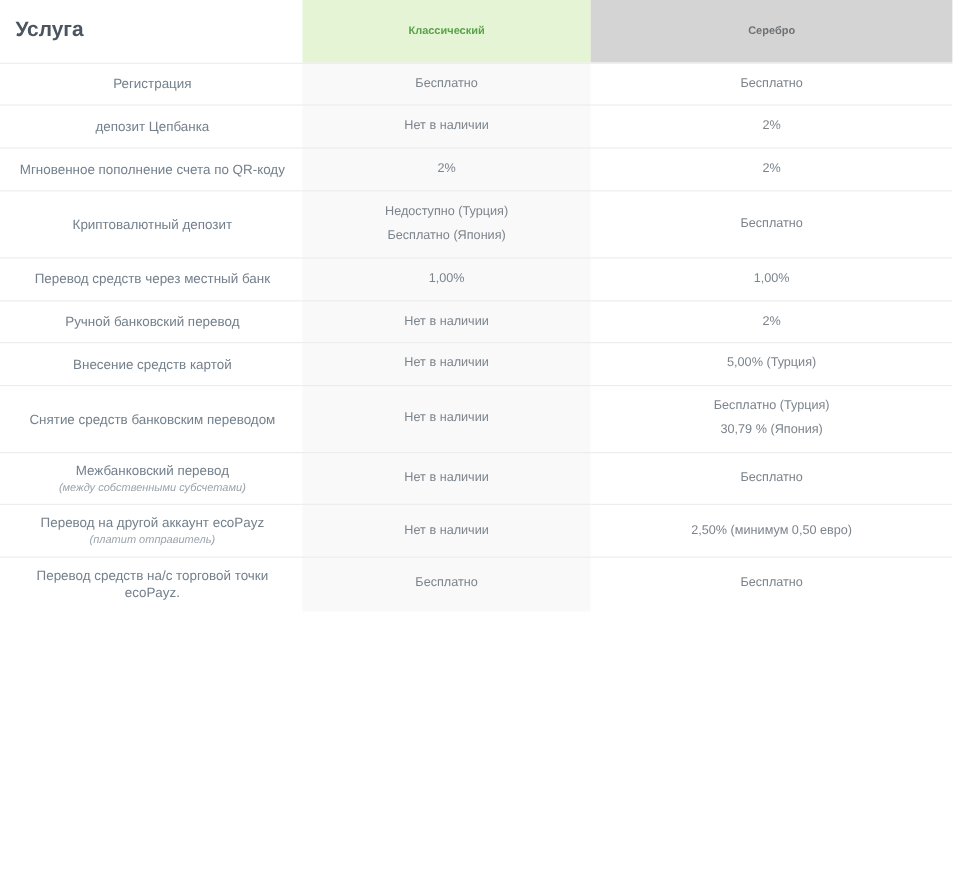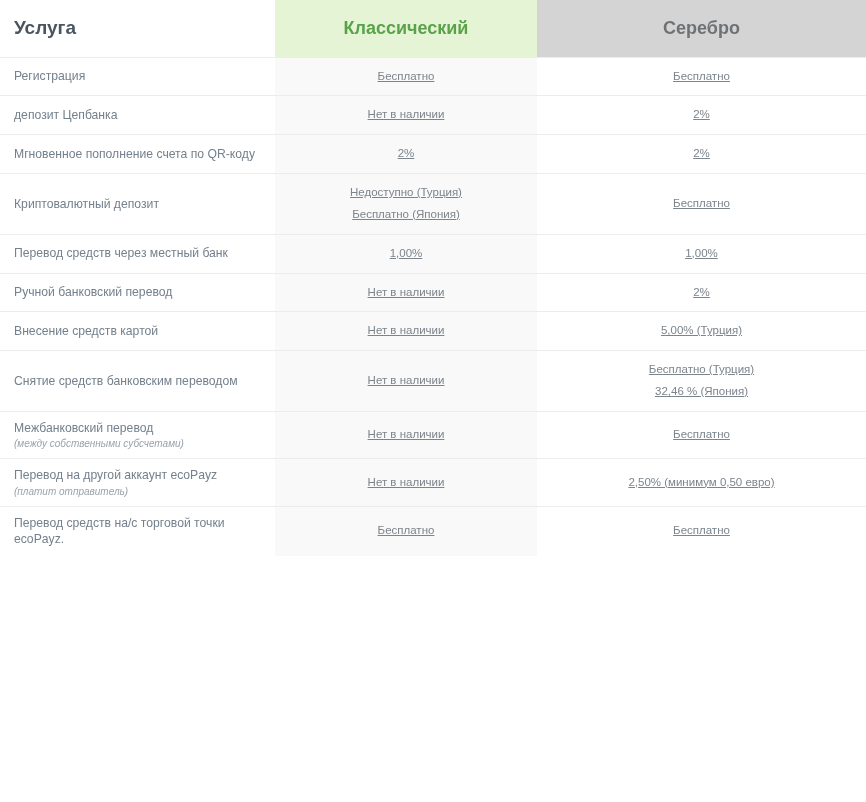--- a/index.html
+++ b/index.html
@@ -25,21 +25,21 @@
 
   .col-service  { width: 275px; }
   .col-classic  { width: 262px; }
   .col-silver   { width: 329px; }
 
   
   thead th {
     padding: 0;
     margin: 0;
     font-weight: bold;
-    font-size: 18px;
+    font-size: 10px;
     vertical-align: middle;
     border: none;
   }
   .th-service {
     height: 57px;
     text-align: left;
     padding-left: 14px;
     color: #4a5560;
     font-size: 19px;
     background: #ffffff;
@@ -62,21 +62,21 @@
 
   
   tbody td {
     border-top: 1px solid #ececec;
     font-size: 11.5px;
     vertical-align: middle;
     padding: 0;
   }
 
   td.cell-service {
-    text-align: left;
+    text-align: center;
     padding: 8px 12px 8px 14px;
     color: #74808c;
     font-size: 12.2px;
     background: #ffffff;
     line-height: 1.35;
   }
   td.cell-classic {
     text-align: center;
     background: #f9f9f9;
     color: #7c848c;
@@ -92,21 +92,21 @@
   }
 
   .service-note {
     display: block;
     font-style: italic;
     font-size: 10px;
     color: #9aa3ab;
     margin-top: 1px;
     line-height: 1.3;
   }
-  .val-line { display: block; text-decoration: underline; }
+  .val-line { display: block; }
 </style>
 </head>
 <body>
 
 <table class="pricing-table">
   <colgroup>
     <col class="col-service">
     <col class="col-classic">
     <col class="col-silver">
   </colgroup>
@@ -182,21 +182,21 @@
           <span class="val-line">5,00% (Турция)</span>
         </td>
       </tr>
       <tr>
         <td class="cell-service"><span>Снятие средств банковским переводом</span></td>
         <td class="cell-classic">
           <span class="val-line">Нет в наличии</span>
         </td>
         <td class="cell-silver">
           <span class="val-line">Бесплатно (Турция)</span>
-          <span class="val-line">32,46 % (Япония)</span>
+          <span class="val-line">30,79 % (Япония)</span>
         </td>
       </tr>
       <tr>
         <td class="cell-service"><span>Межбанковский перевод</span><span class="service-note">(между собственными субсчетами)</span></td>
         <td class="cell-classic">
           <span class="val-line">Нет в наличии</span>
         </td>
         <td class="cell-silver">
           <span class="val-line">Бесплатно</span>
         </td>

